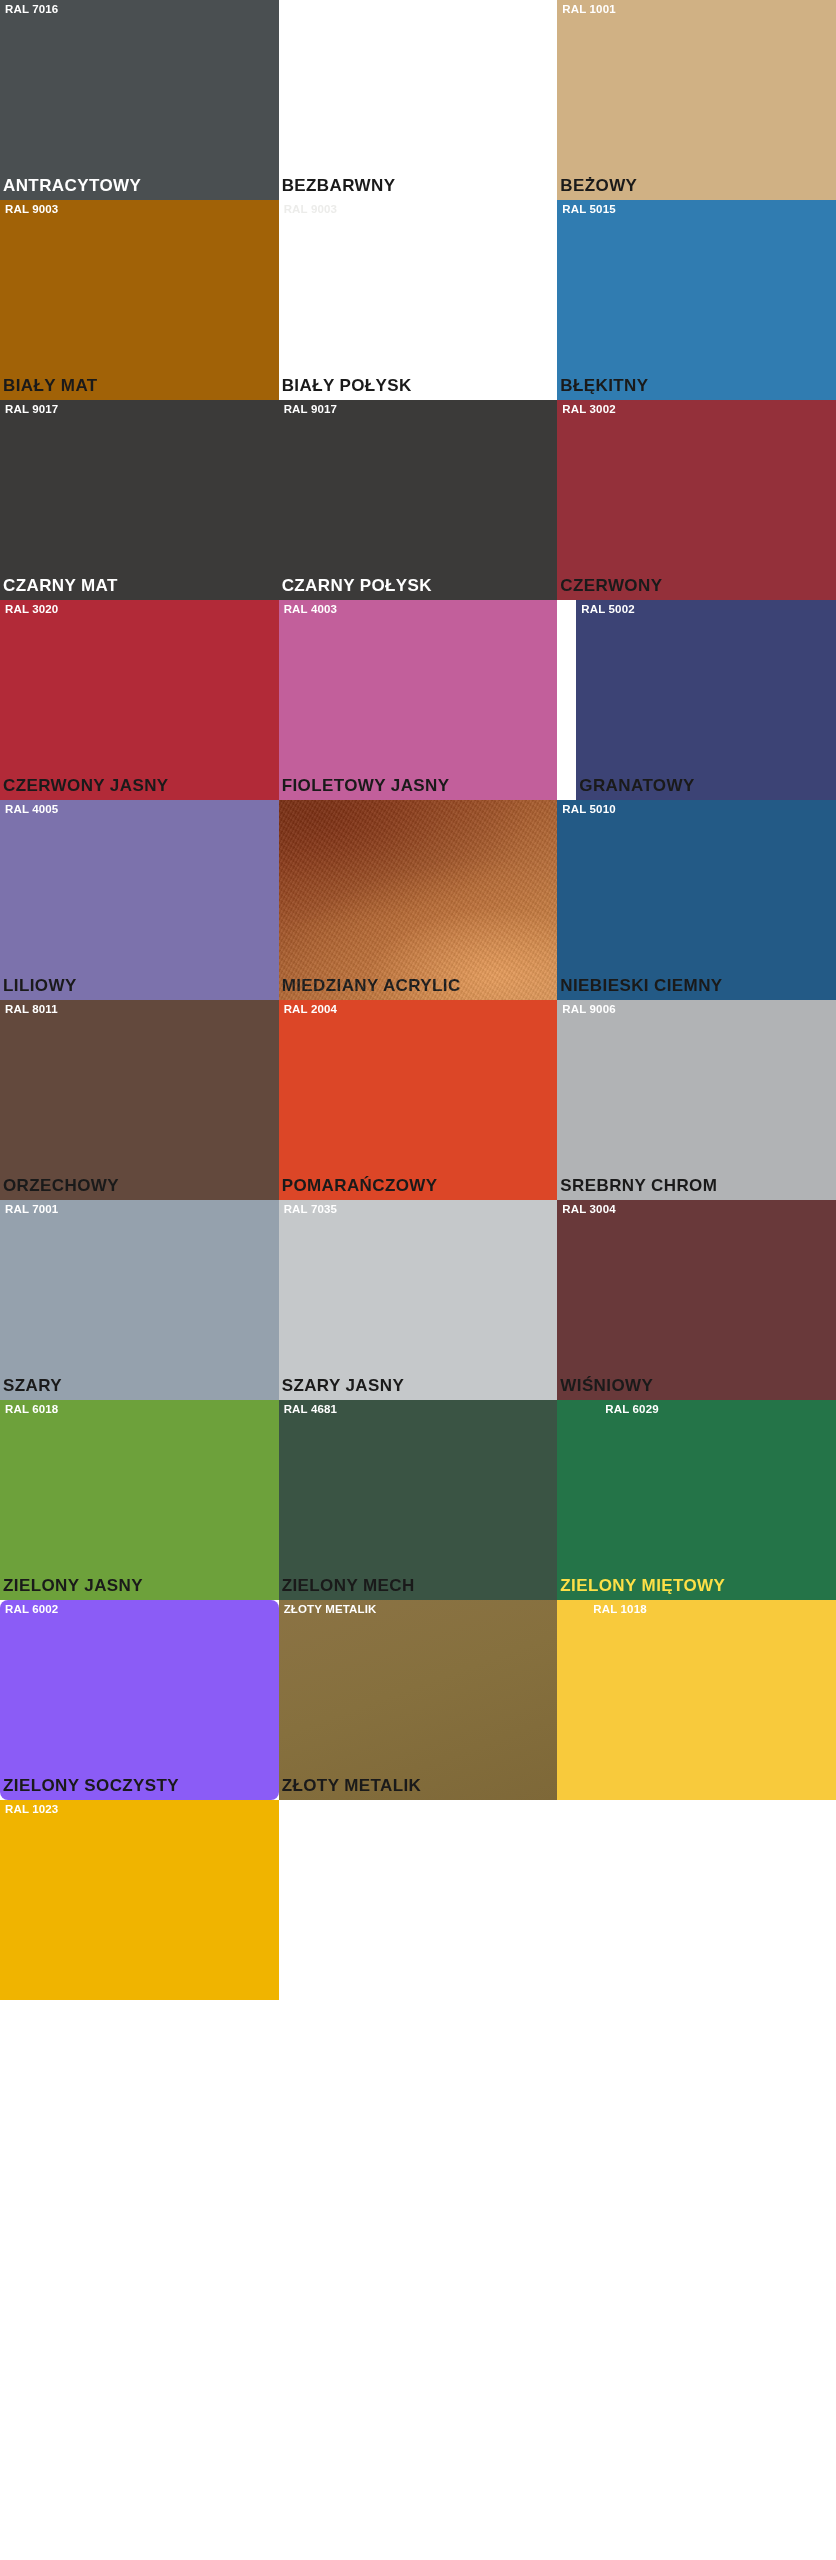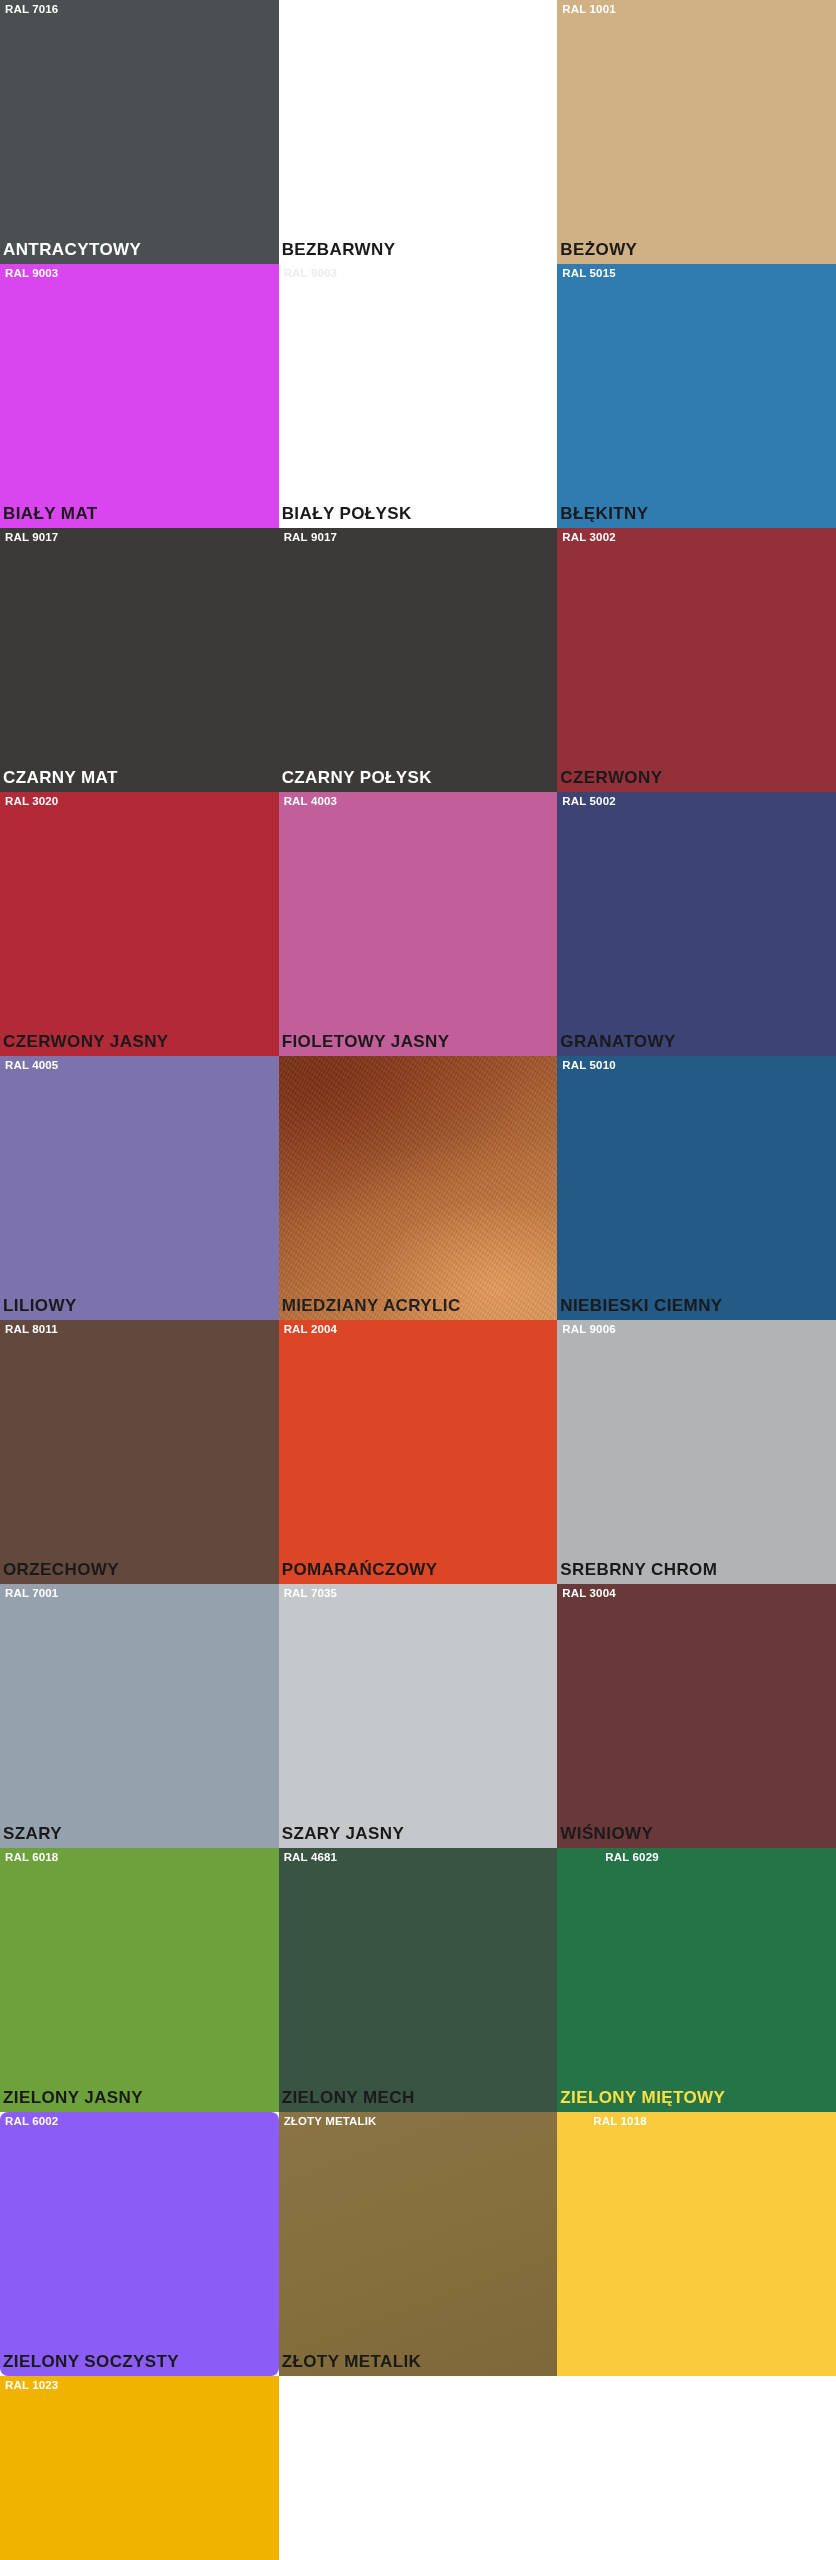--- a/index.html
+++ b/index.html
@@ -12,21 +12,21 @@
     font-family: "Liberation Sans", sans-serif;
     -webkit-font-smoothing: antialiased;
   }
   #grid {
     display: grid;
     grid-template-columns: repeat(3, 278.666px);
     width: 836px;
   }
   .swatch {
     position: relative;
-    height: 264px;
+    height: 200px;
     box-sizing: border-box;
     overflow: hidden;
     padding-left: 12px;
   }
   .ral-code {
     position: absolute;
     top: 4px;
     left: 5px;
     font-size: 11.5px;
     font-weight: bold;
@@ -79,21 +79,21 @@
       <span class="swatch-name" style="color: rgb(255, 255, 255);">ANTRACYTOWY</span>
     </div>
     <div class="swatch" style="background: rgb(255, 255, 255);">
       <span class="ral-code" style="color: rgb(176, 176, 176);"></span>
       <span class="swatch-name" style="color: rgb(26, 26, 26);">BEZBARWNY</span>
     </div>
     <div class="swatch" style="background: rgb(208, 177, 132);">
       <span class="ral-code" style="color: rgb(255, 255, 255);">RAL 1001</span>
       <span class="swatch-name" style="color: rgb(26, 26, 26);">BEŻOWY</span>
     </div>
-    <div class="swatch" style="background: #d946ef; text-decoration: underline;">
+    <div class="swatch" style="background: #a16207; text-decoration: underline;">
       <span class="ral-code" style="color: rgb(255, 255, 255);">RAL 9003</span>
       <span class="swatch-name" style="color: rgb(26, 26, 26);">BIAŁY MAT</span>
     </div>
     <div class="swatch" style="background: rgb(255, 255, 255);">
       <span class="ral-code" style="color: rgb(236, 236, 234);">RAL 9003</span>
       <span class="swatch-name" style="color: rgb(26, 26, 26);">BIAŁY POŁYSK</span>
     </div>
     <div class="swatch" style="background: rgb(48, 124, 177);">
       <span class="ral-code" style="color: rgb(255, 255, 255);">RAL 5015</span>
       <span class="swatch-name" style="color: rgb(26, 26, 26);">BŁĘKITNY</span>
@@ -111,21 +111,21 @@
       <span class="swatch-name" style="color: rgb(26, 26, 26);">CZERWONY</span>
     </div>
     <div class="swatch" style="background: rgb(178, 42, 56);">
       <span class="ral-code" style="color: rgb(255, 255, 255);">RAL 3020</span>
       <span class="swatch-name" style="color: rgb(26, 26, 26);">CZERWONY JASNY</span>
     </div>
     <div class="swatch" style="background: rgb(194, 95, 155);">
       <span class="ral-code" style="color: rgb(255, 255, 255);">RAL 4003</span>
       <span class="swatch-name" style="color: rgb(26, 26, 26);">FIOLETOWY JASNY</span>
     </div>
-    <div class="swatch" style="background: rgb(60, 67, 117);">
+    <div class="swatch" style="background: rgb(60, 67, 117); margin-left: 19px;">
       <span class="ral-code" style="color: rgb(255, 255, 255);">RAL 5002</span>
       <span class="swatch-name" style="color: rgb(26, 26, 26);">GRANATOWY</span>
     </div>
     <div class="swatch" style="background: rgb(124, 114, 172);">
       <span class="ral-code" style="color: rgb(255, 255, 255);">RAL 4005</span>
       <span class="swatch-name" style="color: rgb(26, 26, 26);">LILIOWY</span>
     </div>
     <div class="swatch texture-copper">
       <span class="ral-code" style="color: rgb(255, 255, 255);"></span>
       <span class="swatch-name" style="color: rgb(26, 26, 26);">MIEDZIANY ACRYLIC</span>

